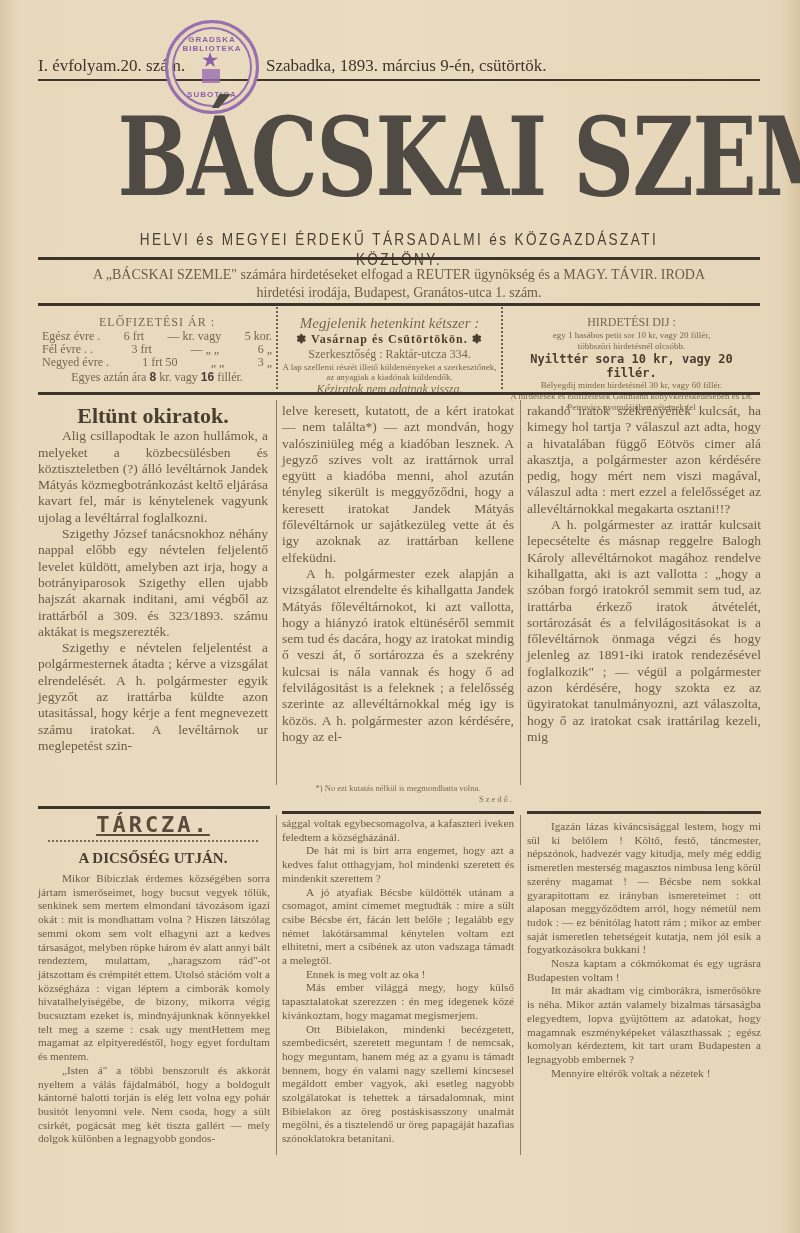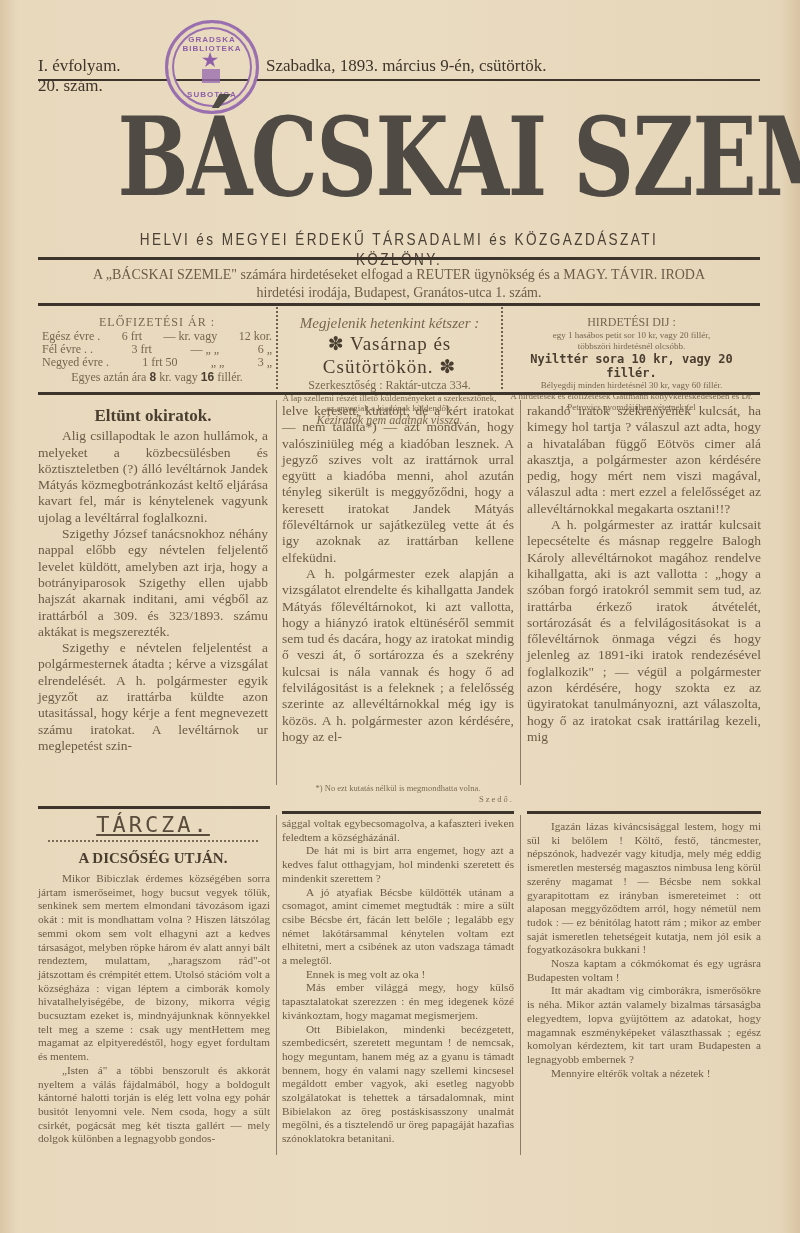--- a/index.html
+++ b/index.html
@@ -1,21 +1,21 @@
 <!DOCTYPE html>
 <html><head>
 <meta charset="utf-8">
 <style>
   html,body{margin:0;padding:0;}
   body{width:800px;height:1233px;background:#e7d7bb;position:relative;overflow:hidden;
        font-family:"Liberation Serif","DejaVu Serif",serif;color:#5a4c3c;}
   .page{position:absolute;left:0;top:0;width:800px;height:1233px;
         background:linear-gradient(90deg,#d9c6a6 0px,#e8d9bd 18px,#eadcc1 400px,#e6d6b9 780px,#d8c4a2 800px);}
   .topline{position:absolute;left:38px;top:56px;width:722px;display:flex;
-           font-size:17px;color:#3e342a;flex-direction:column;}
+           font-size:17px;color:#3e342a;}
   .topline .mid{position:absolute;left:228px;}
   .rule{position:absolute;left:38px;width:722px;background:#3d342b;}
   .stamp{position:absolute;left:165px;top:20px;width:88px;height:88px;border-radius:50%;
          border:3px solid #9a6fb0;box-shadow:inset 0 0 0 4px #e6d6bb, inset 0 0 0 6px #9a6fb0;
          color:#8f5fa8;font-family:"Liberation Sans",sans-serif;font-size:8px;font-weight:bold;}
   .stamp .t1{position:absolute;top:12px;width:100%;text-align:center;letter-spacing:1px;}
   .stamp .t2{position:absolute;bottom:12px;width:100%;text-align:center;letter-spacing:1px;}
   .stamp .star{position:absolute;left:34px;top:26px;font-size:18px;}
   .stamp .book{position:absolute;left:34px;top:46px;width:18px;height:14px;background:#9a6fb0;opacity:.8;}
   .masthead{position:absolute;left:38px;top:102px;width:722px;height:110px;text-align:center;
@@ -27,31 +27,31 @@
   .infobox{position:absolute;left:38px;top:307px;width:722px;height:82px;display:flex;font-size:12px;color:#76664f;}
   .infobox .col{box-sizing:border-box;padding:8px 4px;}
   .c1{width:240px;border-right:2px dotted #6e604e;}
   .c2{width:225px;border-right:2px dotted #6e604e;text-align:center;}
   .c3{width:257px;text-align:center;}
   .c1 .h{text-align:center;letter-spacing:1px;font-size:12px;}
   .c1 .row{display:flex;justify-content:space-between;line-height:13px;}
   .c1 .last{text-align:center;line-height:16px;}
   .c1 b, .c3 b{font-family:"Liberation Sans",sans-serif;color:#4a3e30;}
   .c2 .it{font-style:italic;font-size:15px;}
-  .c2 .big{font-size:19px;letter-spacing:1px;color:#4a3e30;}
+  .c2 .big{font-size:12px;letter-spacing:1px;color:#4a3e30;font-weight:bold;}
   .c2 .sm{font-size:9px;line-height:10px;}
   .c3 .sm{font-size:9px;line-height:11px;}
   .c3 .nyilt{font-family:"DejaVu Sans Mono",monospace;font-weight:bold;font-size:12px;color:#4a3e30;}
   .col-text{position:absolute;font-size:13.5px;line-height:16.3px;text-align:justify;color:#6a5a46;}
   .col-text p{margin:0;text-indent:24px;}
   .col-text p.noind{text-indent:0;}
   .vline{position:absolute;width:1px;background:#8a7b66;}
-  .h-article{font-size:17px;font-weight:bold;text-align:center;color:#4a3e30;margin-bottom:4px;}
+  .h-article{font-size:22px;font-weight:bold;text-align:center;color:#4a3e30;margin-bottom:4px;}
   .tarcza{position:absolute;left:38px;top:812px;width:230px;text-align:center;font-family:"DejaVu Sans Mono",monospace;
-          font-weight:normal;font-size:22px;letter-spacing:3px;color:#5a4c3c;text-decoration:underline;}
+          font-weight:bold;font-size:22px;letter-spacing:3px;color:#5a4c3c;text-decoration:underline;}
   .dots{position:absolute;left:48px;top:840px;width:210px;border-top:2px dotted #7b6c57;}
   .feuil-title{position:absolute;left:38px;top:850px;width:230px;text-align:center;font-size:15px;font-weight:bold;color:#4a3e30;}
   .feuil{font-size:11.2px;line-height:13.7px;}
   .footnote{position:absolute;left:282px;top:783px;width:232px;font-size:8.5px;text-align:center;color:#7b6c57;line-height:11px;}
   .footnote .sig{text-align:right;letter-spacing:2px;}
 </style>
 </head>
 <body>
 
 <div class="page">
@@ -80,21 +80,21 @@
   </div>
   <div class="rule" style="top:303px;height:3px;"></div>
 
   <div class="infobox">
     <div class="col c1">
       <div class="h">ELŐFIZETÉSI ÁR :</div>
       <div class="row">
         <span>Egész évre .</span>
         <span>6 frt</span>
         <span>— kr. vagy</span>
-        <span>12 kor.</span>
+        <span>5 kor.</span>
       </div>
       <div class="row">
         <span>Fél évre . .</span>
         <span>3 frt</span>
         <span>— „ „</span>
         <span>6 „</span>
       </div>
       <div class="row">
         <span>Negyed évre .</span>
         <span>1 frt 50</span>

